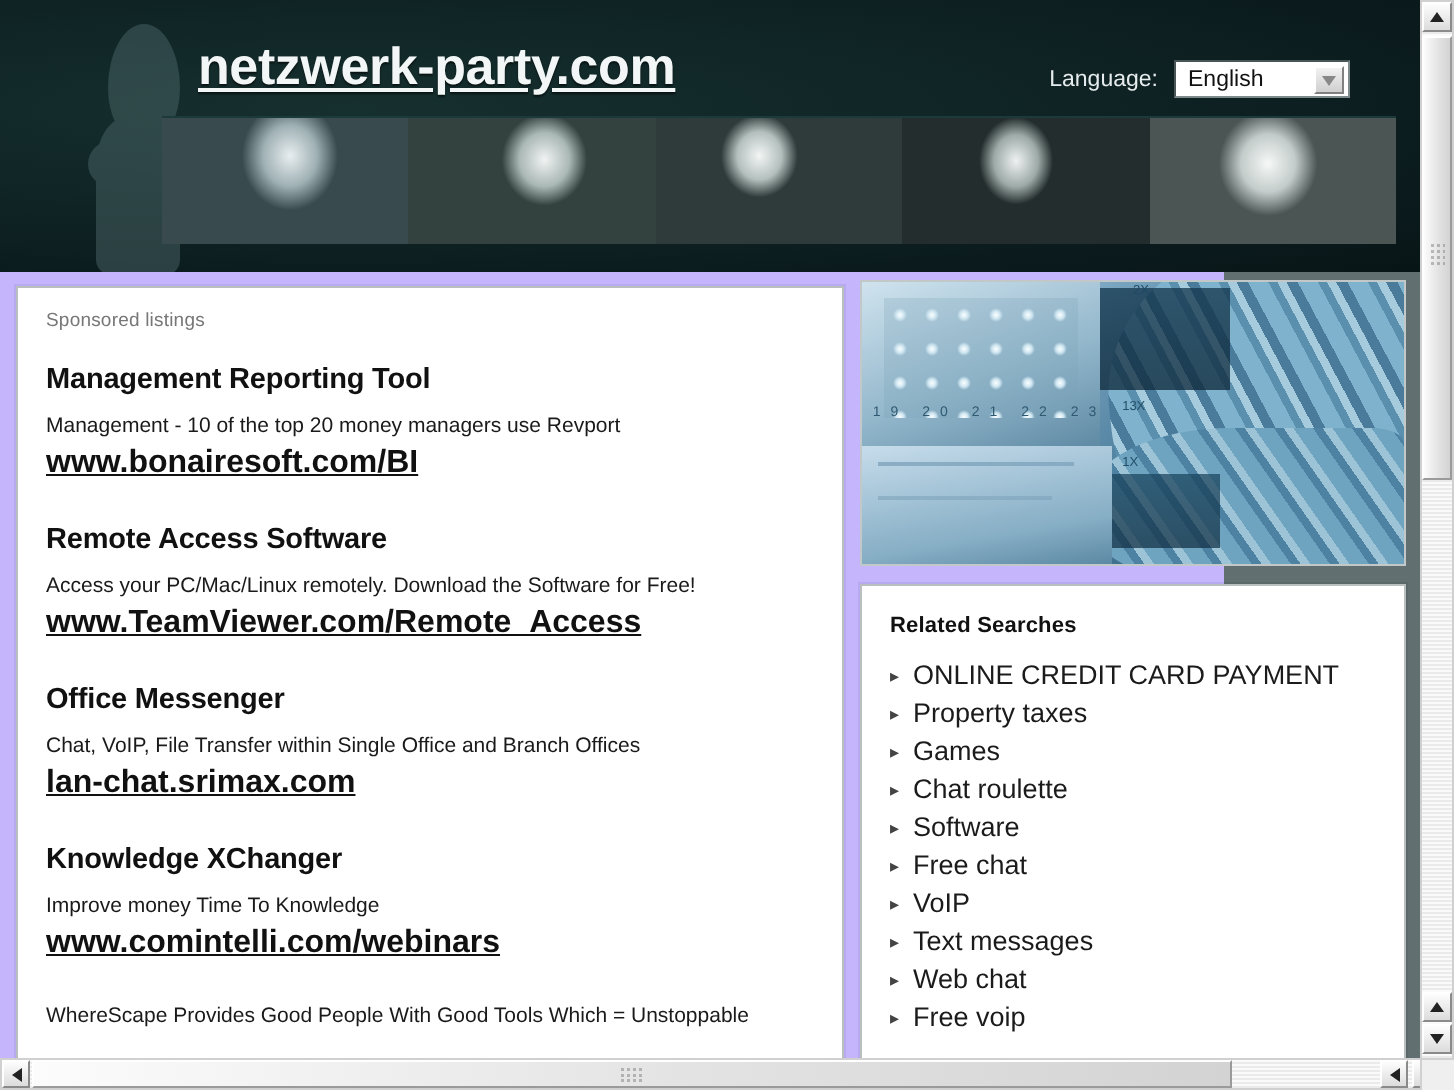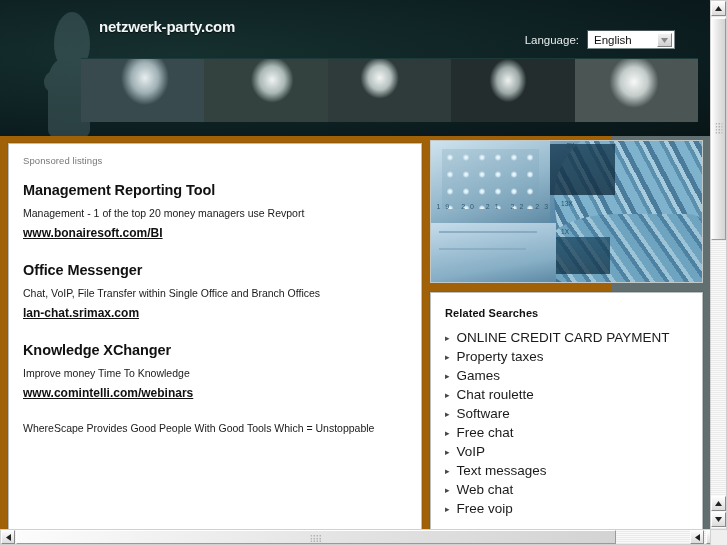--- a/index.html
+++ b/index.html
@@ -63,25 +63,26 @@
   #silhouette .bust {
     position: absolute; left: 6px; top: 56px;
     width: 26px; height: 24px;
     background: #4a6466;
     border-radius: 50%;
   }
 
   #site-title {
     position: absolute;
     left: 99px; top: 18px;
-    font-size: 15px;
+    font-size: 26px;
     font-weight: bold;
     color: #f2f6f6;
     letter-spacing: -0.2px;
     text-shadow: 0 1px 1px rgba(0,0,0,.6);
+    text-decoration: underline;
   }
 
   #lang-wrap {
     position: absolute;
     right: 35px; top: 30px;
     display: flex; align-items: center; gap: 8px;
   }
   #lang-label {
     font-size: 11.5px;
     color: #e6eced;
@@ -127,21 +128,21 @@
     overflow: hidden;
     background: #2a3538;
   }
   .photo .bg { position:absolute; inset:0; }
 
   
   #content {
     position: absolute;
     left: 0; top: 136px;
     width: 612px; height: 394px;
-    background: #a16207;
+    background: #c4b5fd;
   }
 
   .panel {
     background: #fff;
     border: 1px solid #b9bfbf;
     box-shadow: 0 0 0 1px rgba(0,0,0,.06);
   }
 
   
   #listings-panel {
@@ -164,21 +165,21 @@
     color: #111;
     margin-bottom: 9px;
     letter-spacing: -0.1px;
   }
   .listing-desc {
     font-size: 10.5px;
     color: #1a1a1a;
     margin-bottom: 4px;
   }
   .listing-url {
-    font-size: 12px;
+    font-size: 16px;
     font-weight: bold;
     color: #111;
     text-decoration: underline;
     display: inline-block;
     cursor: pointer;
   }
 
   
   #image-panel {
     position: absolute;
@@ -350,24 +351,29 @@
       </div>
     </div>
 
     <div id="content">
 
       <div id="listings-panel" class="panel">
         <div id="sponsored-label">Sponsored listings</div>
 
         <div class="listing">
           <div class="listing-title">Management Reporting Tool</div>
-          <div class="listing-desc">Management - 1 of the top 20 money managers use Revport</div>
+          <div class="listing-desc">Management - 10 of the top 20 money managers use Revport</div>
           <a class="listing-url">www.bonairesoft.com/BI</a>
         </div>
 
+        <div class="listing">
+          <div class="listing-title">Remote Access Software</div>
+          <div class="listing-desc">Access your PC/Mac/Linux remotely. Download the Software for Free!</div>
+          <a class="listing-url">www.TeamViewer.com/Remote_Access</a>
+        </div>
 
         <div class="listing">
           <div class="listing-title">Office Messenger</div>
           <div class="listing-desc">Chat, VoIP, File Transfer within Single Office and Branch Offices</div>
           <a class="listing-url">lan-chat.srimax.com</a>
         </div>
 
         <div class="listing">
           <div class="listing-title">Knowledge XChanger</div>
           <div class="listing-desc">Improve money Time To Knowledge</div>

